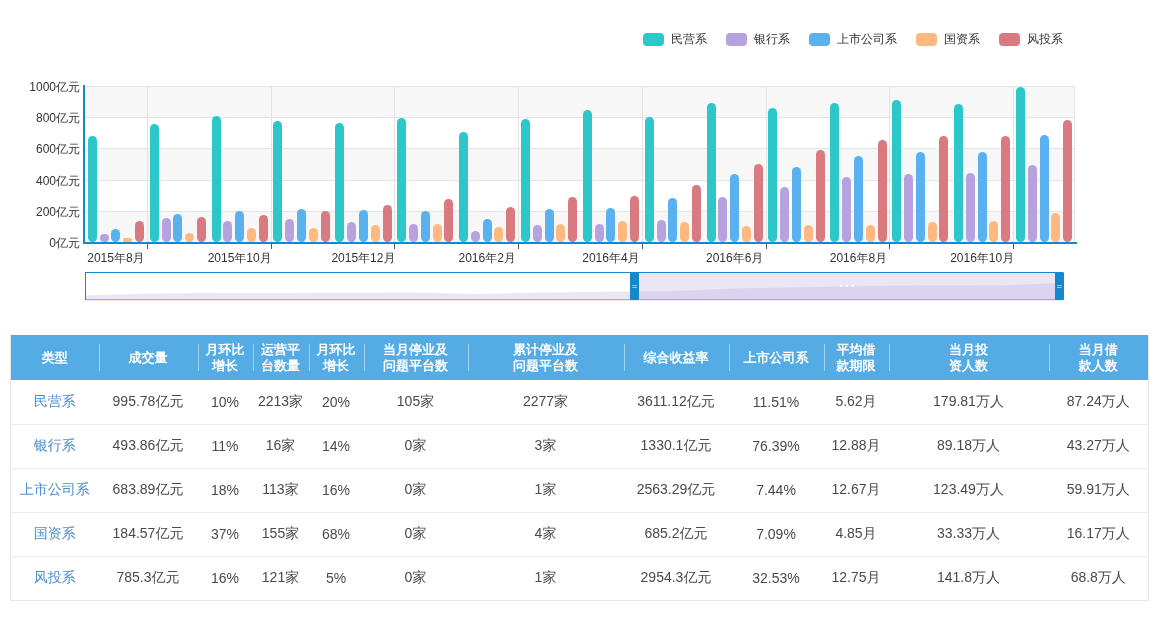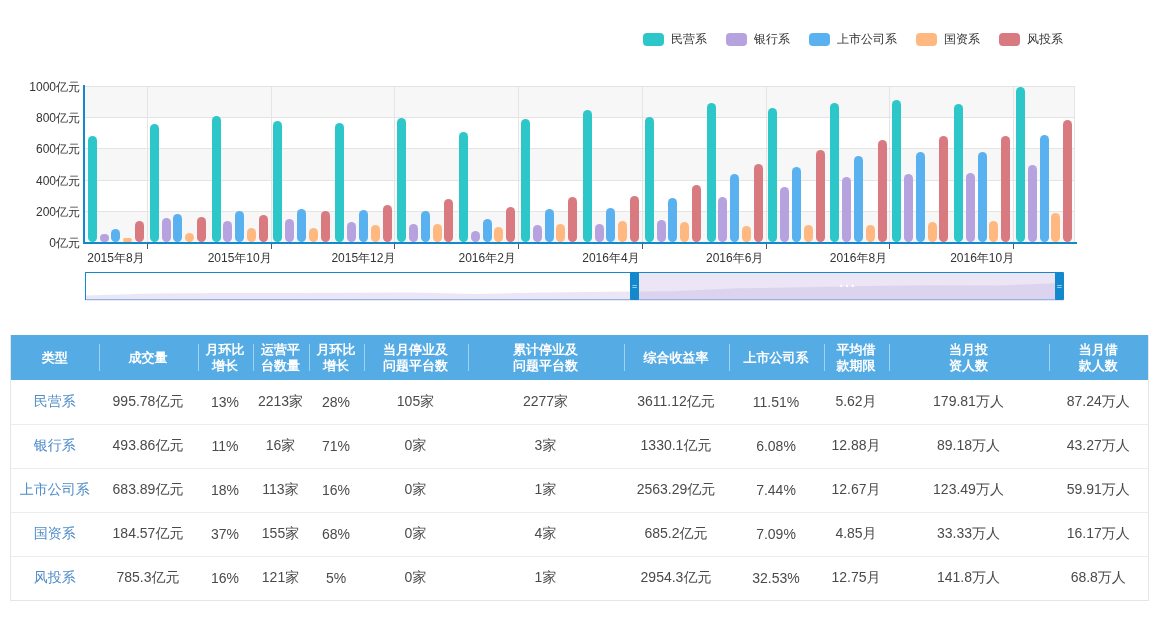--- a/index.html
+++ b/index.html
@@ -255,41 +255,41 @@
           <th>当月投
 资人数</th>
           <th>当月借
 款人数</th>
         </tr>
       </thead>
     <tbody>
         <tr>
           <td class="type-cell">民营系</td>
           <td>995.78亿元</td>
-          <td>13%</td>
+          <td>10%</td>
           <td>2213家</td>
-          <td>28%</td>
+          <td>20%</td>
           <td>105家</td>
           <td>2277家</td>
           <td>3611.12亿元</td>
           <td>11.51%</td>
           <td>5.62月</td>
           <td>179.81万人</td>
           <td>87.24万人</td>
         </tr>
         <tr>
           <td class="type-cell">银行系</td>
           <td>493.86亿元</td>
           <td>11%</td>
           <td>16家</td>
-          <td>71%</td>
+          <td>14%</td>
           <td>0家</td>
           <td>3家</td>
           <td>1330.1亿元</td>
-          <td>6.08%</td>
+          <td>76.39%</td>
           <td>12.88月</td>
           <td>89.18万人</td>
           <td>43.27万人</td>
         </tr>
         <tr>
           <td class="type-cell">上市公司系</td>
           <td>683.89亿元</td>
           <td>18%</td>
           <td>113家</td>
           <td>16%</td>

